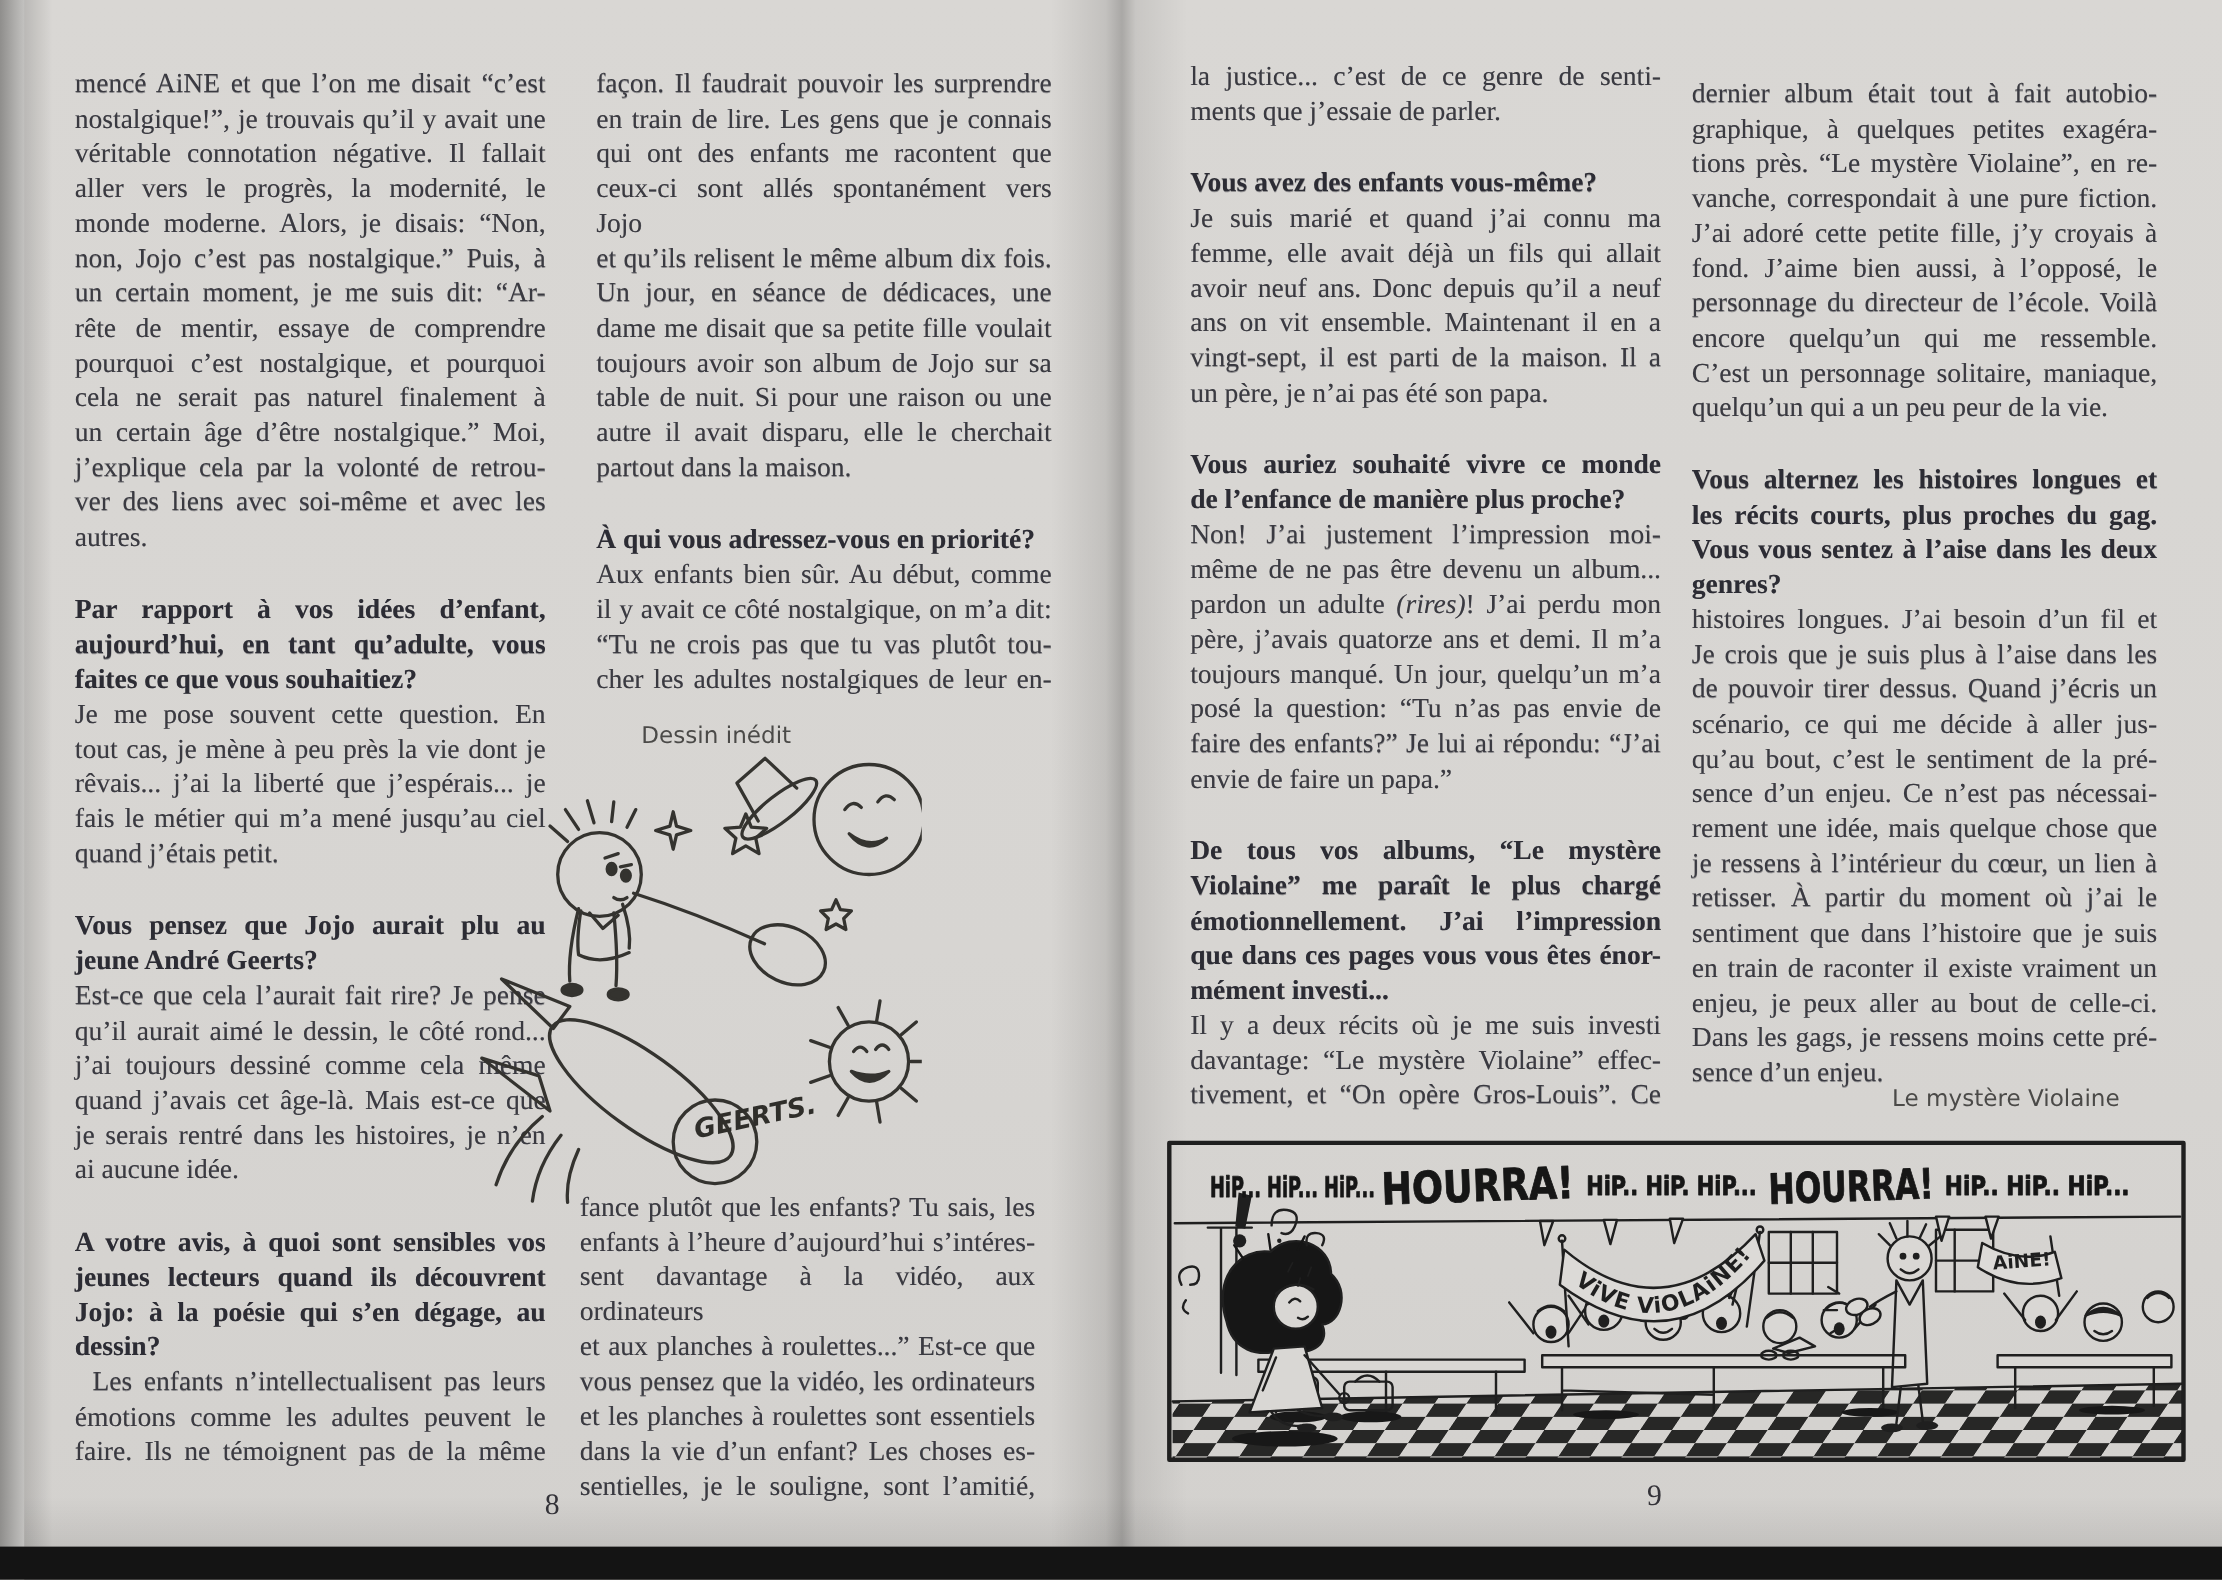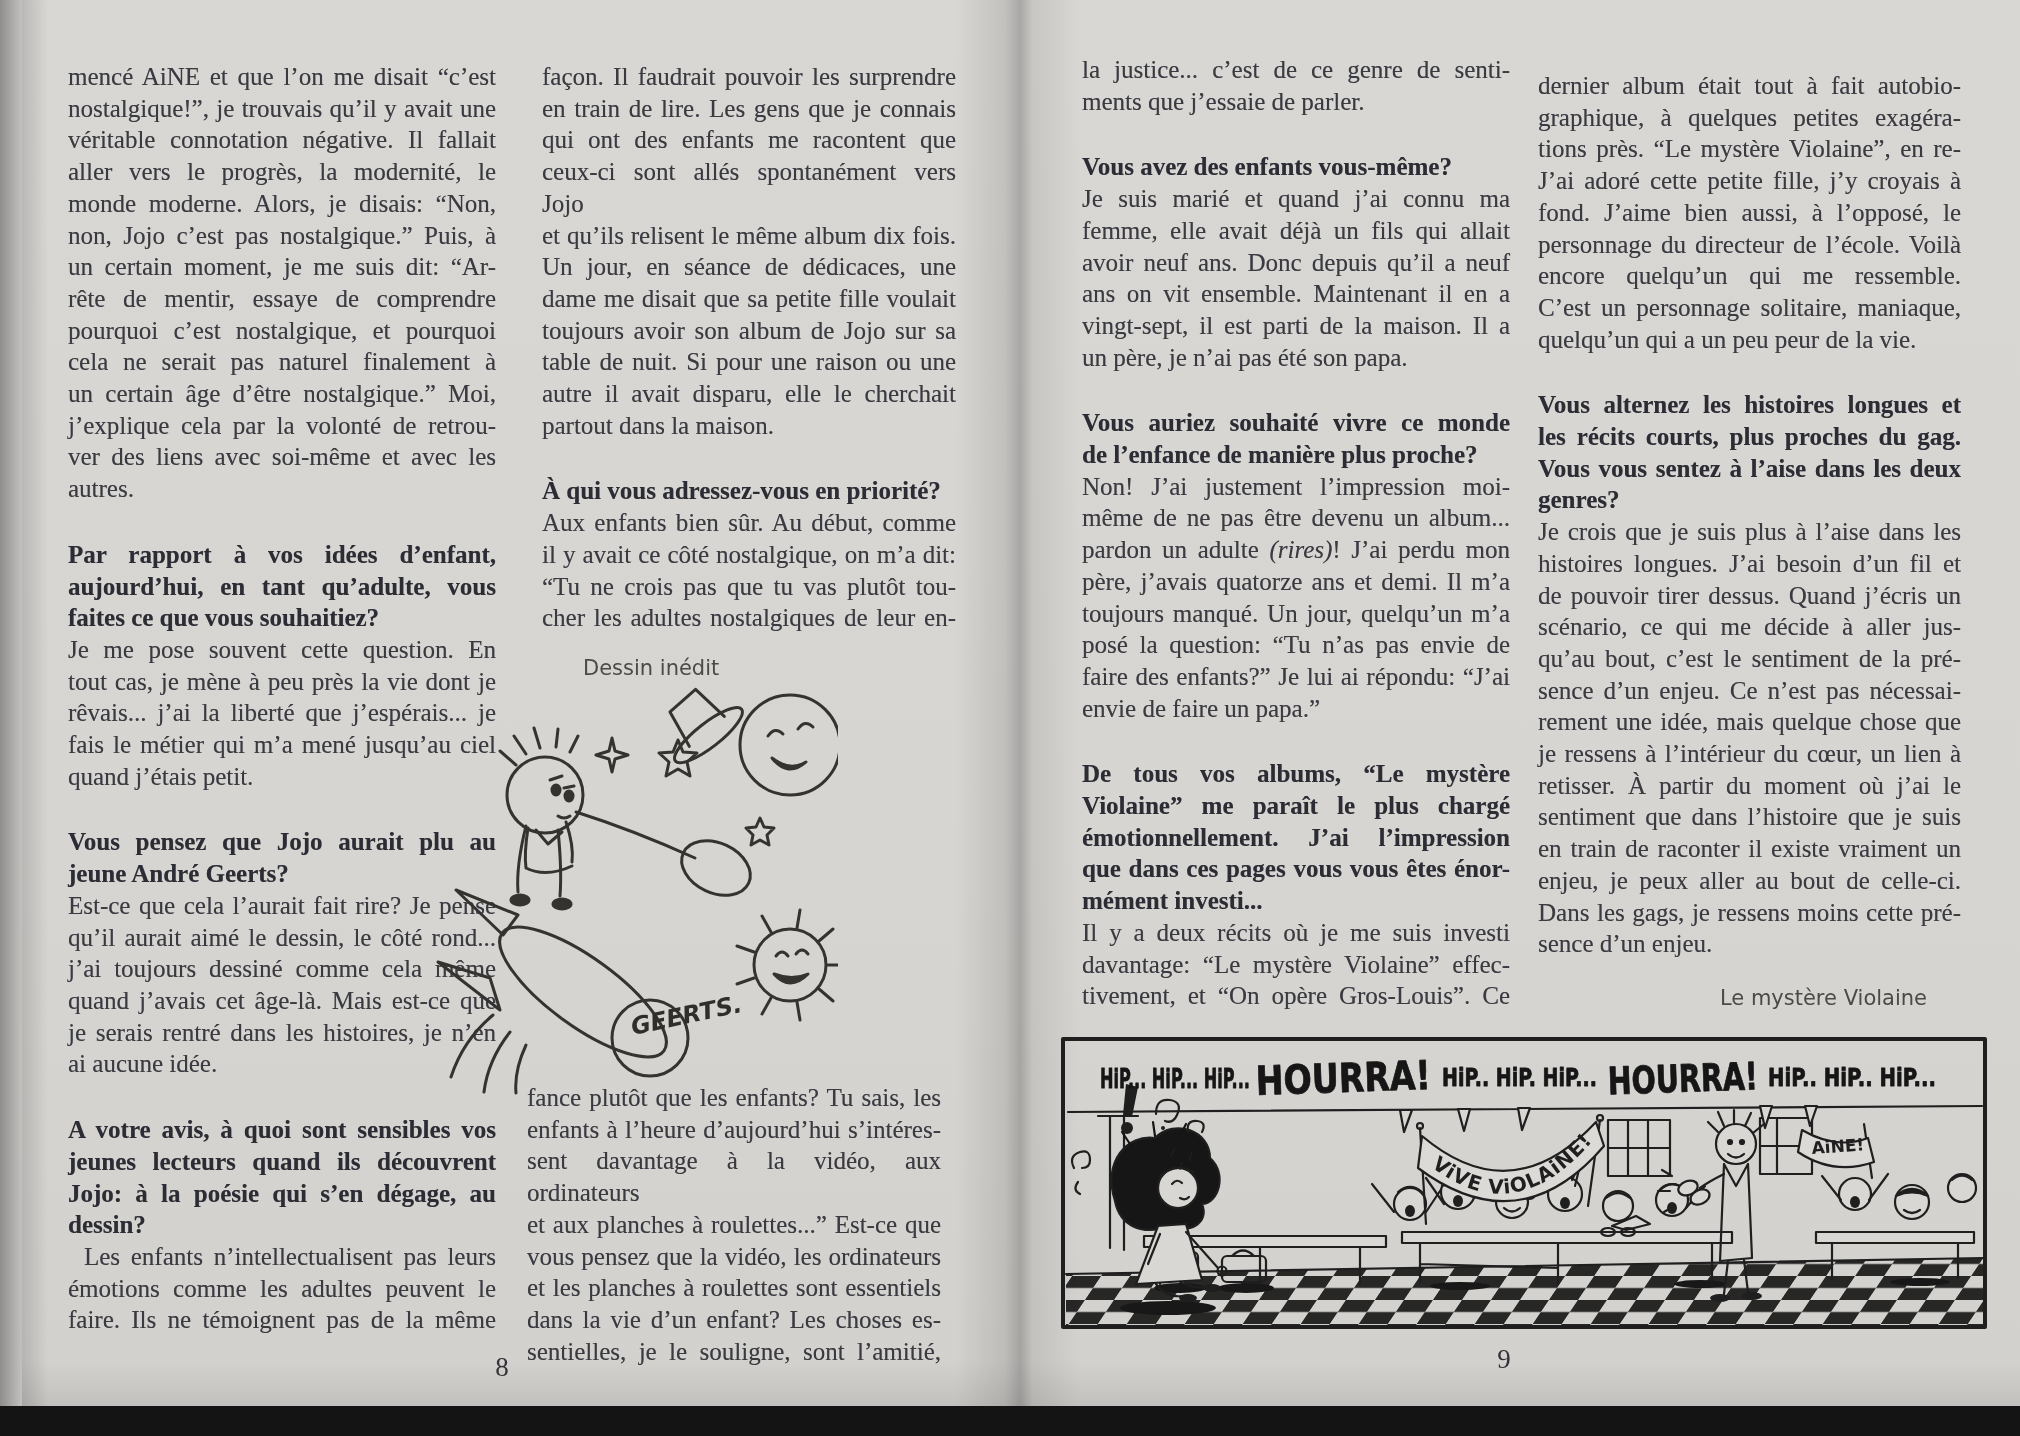--- a/index.html
+++ b/index.html
@@ -153,33 +153,34 @@
       <div class="tline bold">que dans ces pages vous vous êtes énor-</div>
       <div class="tline bold nj">mément investi...</div>
       <div class="tline">Il y a deux récits où je me suis investi</div>
       <div class="tline">davantage: “Le mystère Violaine” effec-</div>
       <div class="tline">tivement, et “On opère Gros-Louis”. Ce</div>
     </div>
   <div class="col" id="col4">
       <div class="tline">dernier album était tout à fait autobio-</div>
       <div class="tline">graphique, à quelques petites exagéra-</div>
       <div class="tline">tions près. “Le mystère Violaine”, en re-</div>
+      <div class="tline">vanche, correspondait à une pure fiction.</div>
       <div class="tline">J’ai adoré cette petite fille, j’y croyais à</div>
       <div class="tline">fond. J’aime bien aussi, à l’opposé, le</div>
       <div class="tline">personnage du directeur de l’école. Voilà</div>
       <div class="tline">encore quelqu’un qui me ressemble.</div>
       <div class="tline">C’est un personnage solitaire, maniaque,</div>
       <div class="tline nj">quelqu’un qui a un peu peur de la vie.</div>
       <div class="pgap"></div>
       <div class="tline bold">Vous alternez les histoires longues et</div>
       <div class="tline bold">les récits courts, plus proches du gag.</div>
       <div class="tline bold">Vous vous sentez à l’aise dans les deux</div>
       <div class="tline bold nj">genres?</div>
+      <div class="tline">histoires longues. J’ai besoin d’un fil et</div>
       <div class="tline">Je crois que je suis plus à l’aise dans les</div>
-      <div class="tline">histoires longues. J’ai besoin d’un fil et</div>
       <div class="tline">de pouvoir tirer dessus. Quand j’écris un</div>
       <div class="tline">scénario, ce qui me décide à aller jus-</div>
       <div class="tline">qu’au bout, c’est le sentiment de la pré-</div>
       <div class="tline">sence d’un enjeu. Ce n’est pas nécessai-</div>
       <div class="tline">rement une idée, mais quelque chose que</div>
       <div class="tline">je ressens à l’intérieur du cœur, un lien à</div>
       <div class="tline">retisser. À partir du moment où j’ai le</div>
       <div class="tline">sentiment que dans l’histoire que je suis</div>
       <div class="tline">en train de raconter il existe vraiment un</div>
       <div class="tline">enjeu, je peux aller au bout de celle-ci.</div>

